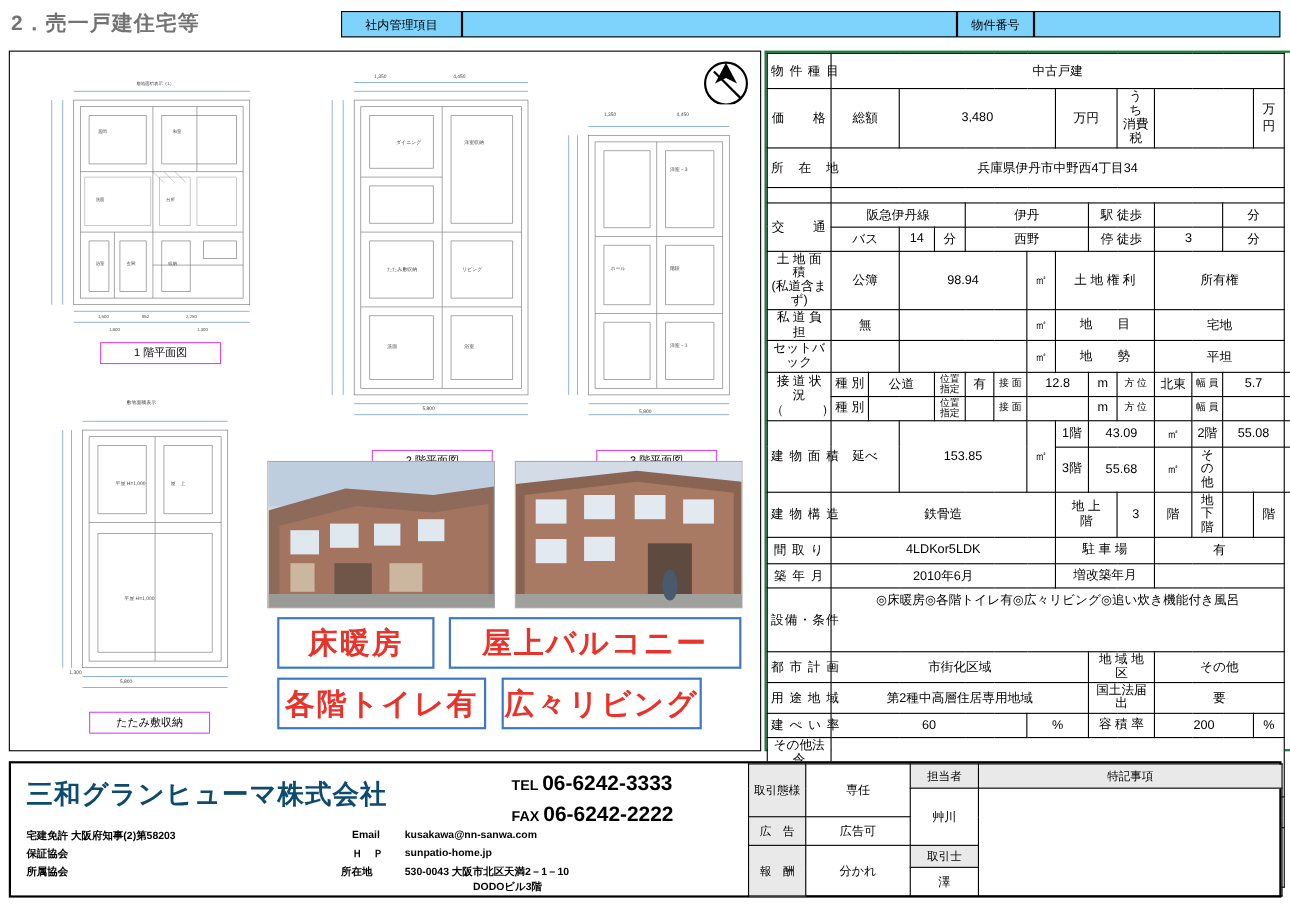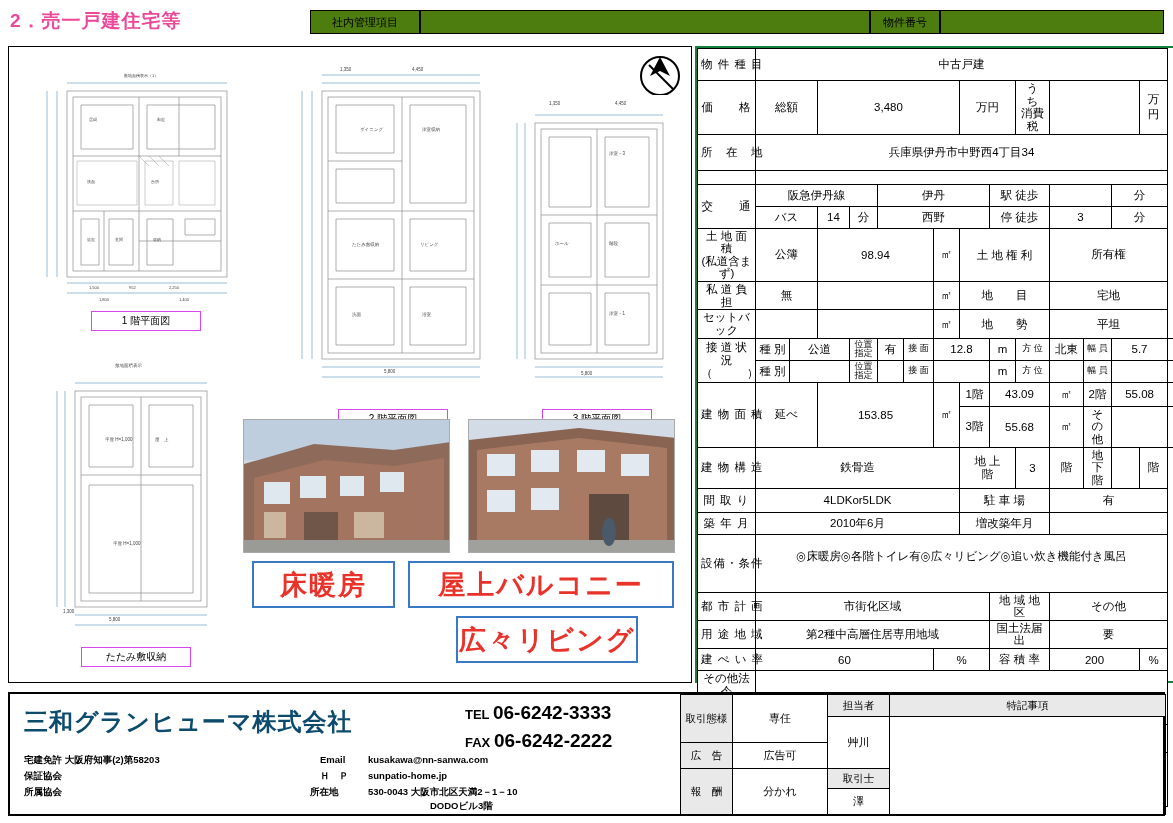--- a/index.html
+++ b/index.html
@@ -14,25 +14,25 @@
     height: 823px;
     background: #ffffff;
     overflow: hidden;
   }
   
   #header {
     position: absolute; left: 0; top: 0; width: 1173px; height: 42px;
   }
   #doc-title {
     position: absolute; left: 10px; top: 8px;
-    font-size: 19px; font-weight: bold; color: #ec4899;
+    font-size: 19px; font-weight: bold; color: #737373;
     letter-spacing: 1px;
   }
   .hdr-box {
-    position: absolute; border: 1px solid #000; background: #4d7c0f;
+    position: absolute; border: 1px solid #000; background: #7dd3fc;
     font-size: 11px; display: flex; align-items: center; justify-content: center;
   }
   #hdr-naibu-label { left: 310px; top: 10px; width: 110px; height: 24px; }
   #hdr-naibu-value { left: 420px; top: 10px; width: 450px; height: 24px; }
   #hdr-bukken-label { left: 870px; top: 10px; width: 70px; height: 24px; }
   #hdr-bukken-value { left: 940px; top: 10px; width: 224px; height: 24px; }
 
   
   #left-panel {
     position: absolute; left: 8px; top: 46px; width: 684px; height: 637px;
@@ -307,20 +307,21 @@
         <rect x="18" y="70" width="28" height="22" fill="#e2e9f1"></rect>
         <rect x="62" y="68" width="28" height="22" fill="#e2e9f1"></rect>
         <rect x="120" y="74" width="40" height="46" fill="#5e4a3e"></rect>
         <rect x="0" y="120" width="207" height="14" fill="#a0a09c"></rect>
         <ellipse cx="140" cy="112" rx="7" ry="14" fill="#4a5a6a"></ellipse>
       </svg>
     </div>
 
     <div class="badge b1">床暖房</div>
     <div class="badge b2">屋上バルコニー</div>
+    <div class="badge b3">各階トイレ有</div>
     <div class="badge b4">広々リビング</div>
   </div>
 
   <div id="right-table">
     <table>
       <colgroup>
         <col style="width:58px">
           <col style="width:34px">
           <col style="width:28px">
           <col style="width:32px">
@@ -508,21 +509,21 @@
 
       <tr style="height:22px">
         <td class="lbl">築 年 月</td>
         <td colspan="7" class="big2">2010年6月</td>
         <td colspan="3" class="lbl-sm">増改築年月</td>
         <td colspan="4"></td>
       </tr>
 
       <tr style="height:58px">
         <td class="lbl">設備・条件</td>
-        <td colspan="14" class="val-l" style="vertical-align:top; padding-top:14px;text-align:center;">◎床暖房◎各階トイレ有◎広々リビング◎追い炊き機能付き風呂</td>
+        <td colspan="14" class="val-l" style="vertical-align:top; padding-top:3px;text-align:center;">◎床暖房◎各階トイレ有◎広々リビング◎追い炊き機能付き風呂</td>
       </tr>
 
       <tr style="height:22px">
         <td class="lbl">都 市 計 画</td>
         <td colspan="8">市街化区域</td>
         <td colspan="2" class="lbl-sm">地 域 地 区</td>
         <td colspan="4">その他</td>
       </tr>
 
       <tr style="height:22px">

